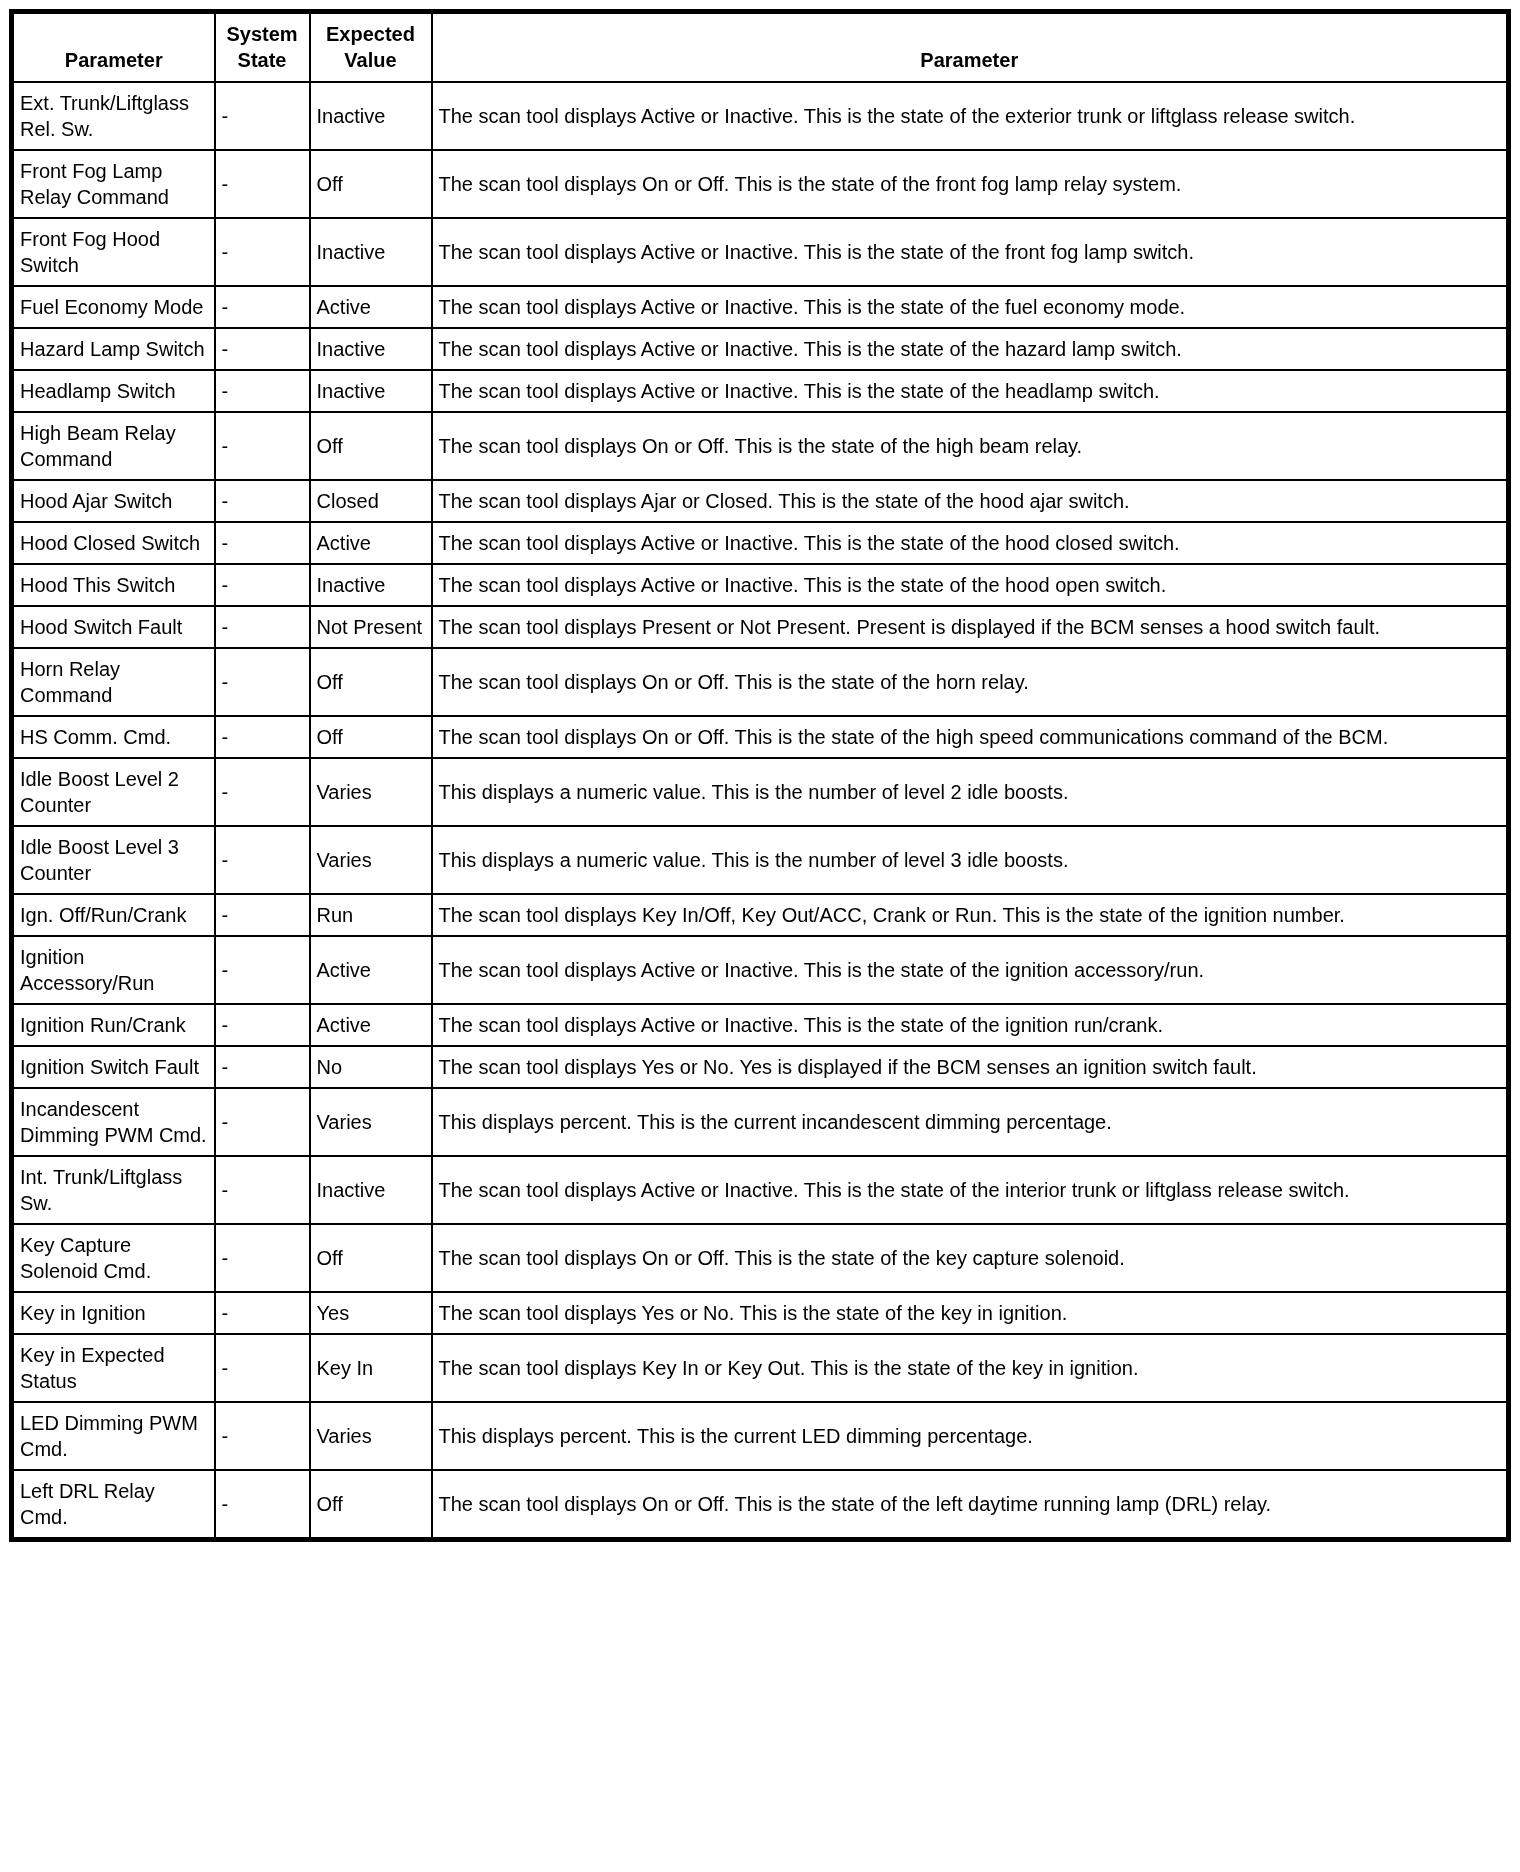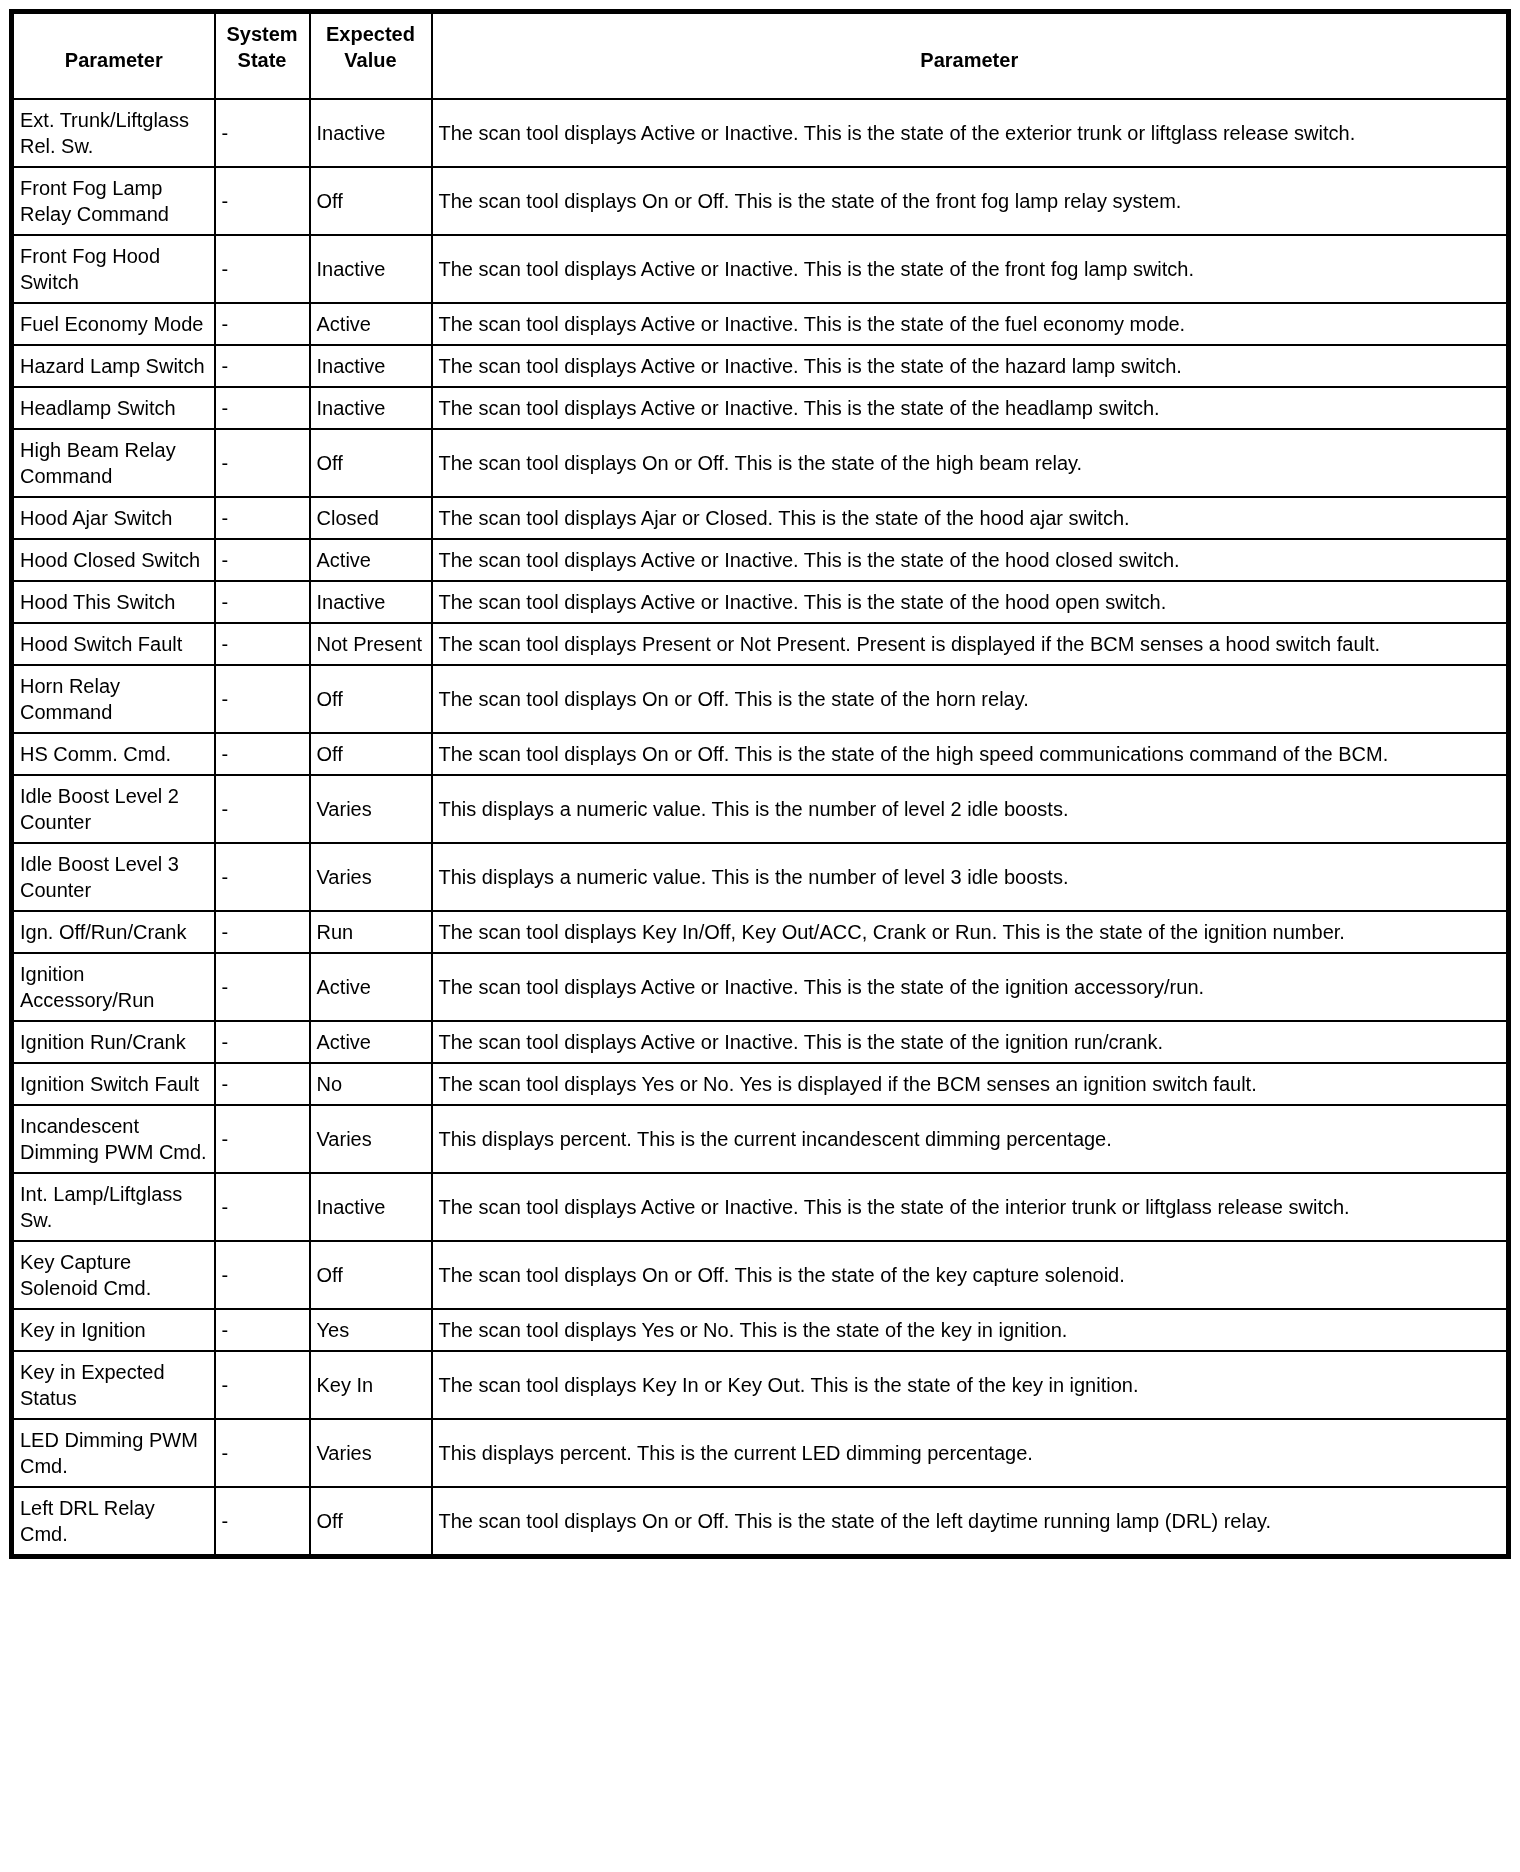--- a/index.html
+++ b/index.html
@@ -27,21 +27,21 @@
     border: 2px solid #000000;
     font-size: 20px;
     line-height: 1.3;
     padding: 7px 6px;
     overflow-wrap: break-word;
   }
   table.data-table th {
     font-weight: bold;
     text-align: center;
     vertical-align: bottom;
-    padding-bottom: 25px;
+    padding-bottom: 8px;
   }
   table.data-table td {
     vertical-align: middle;
     text-align: left;
   }
   col.col-parameter   { width: 203px; }
   col.col-state       { width: 95px; }
   col.col-expected    { width: 122px; }
   col.col-definition  { width: auto; }
   td.cell-parameter   { padding-left: 7px; padding-right: 4px; }
@@ -183,21 +183,21 @@
           <td class="cell-expected">No</td>
           <td class="cell-definition">The scan tool displays Yes or No. Yes is displayed if the BCM senses an ignition switch fault.</td>
         </tr>
         <tr>
           <td class="cell-parameter">Incandescent Dimming PWM Cmd.</td>
           <td class="cell-state">-</td>
           <td class="cell-expected">Varies</td>
           <td class="cell-definition">This displays percent. This is the current incandescent dimming percentage.</td>
         </tr>
         <tr>
-          <td class="cell-parameter">Int. Lamp/Liftglass Sw.</td>
+          <td class="cell-parameter">Int. Trunk/Liftglass Sw.</td>
           <td class="cell-state">-</td>
           <td class="cell-expected">Inactive</td>
           <td class="cell-definition">The scan tool displays Active or Inactive. This is the state of the interior trunk or liftglass release switch.</td>
         </tr>
         <tr>
           <td class="cell-parameter">Key Capture Solenoid Cmd.</td>
           <td class="cell-state">-</td>
           <td class="cell-expected">Off</td>
           <td class="cell-definition">The scan tool displays On or Off. This is the state of the key capture solenoid.</td>
         </tr>

